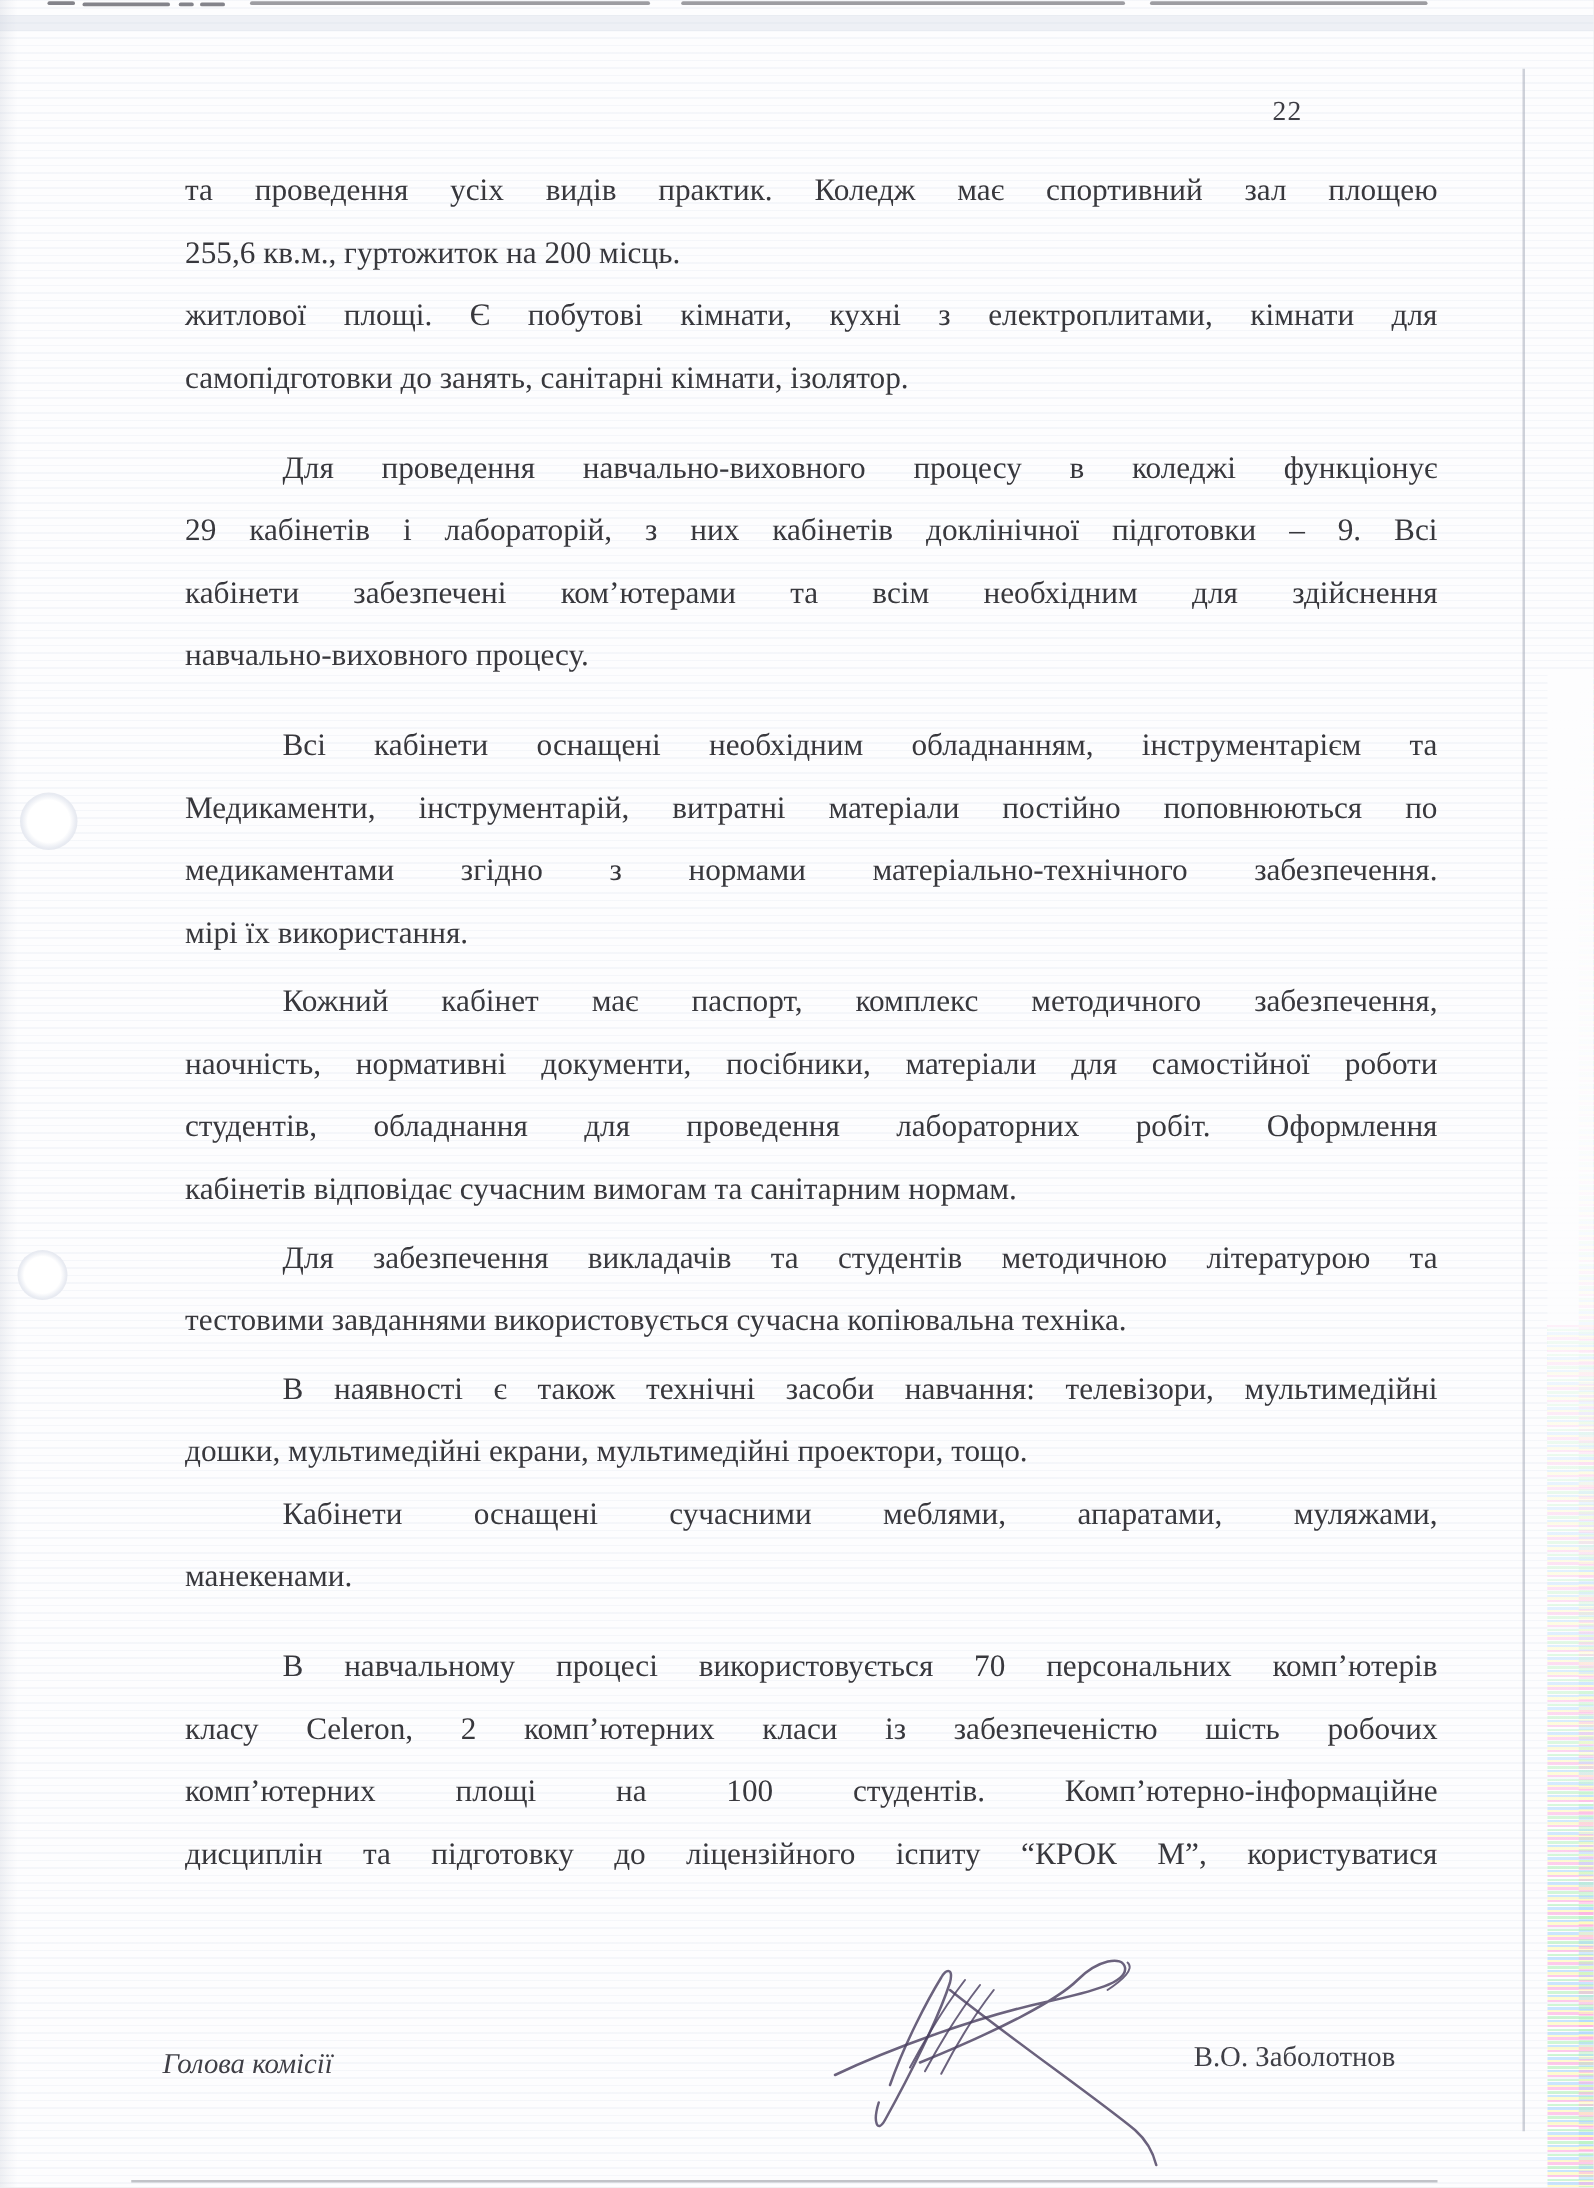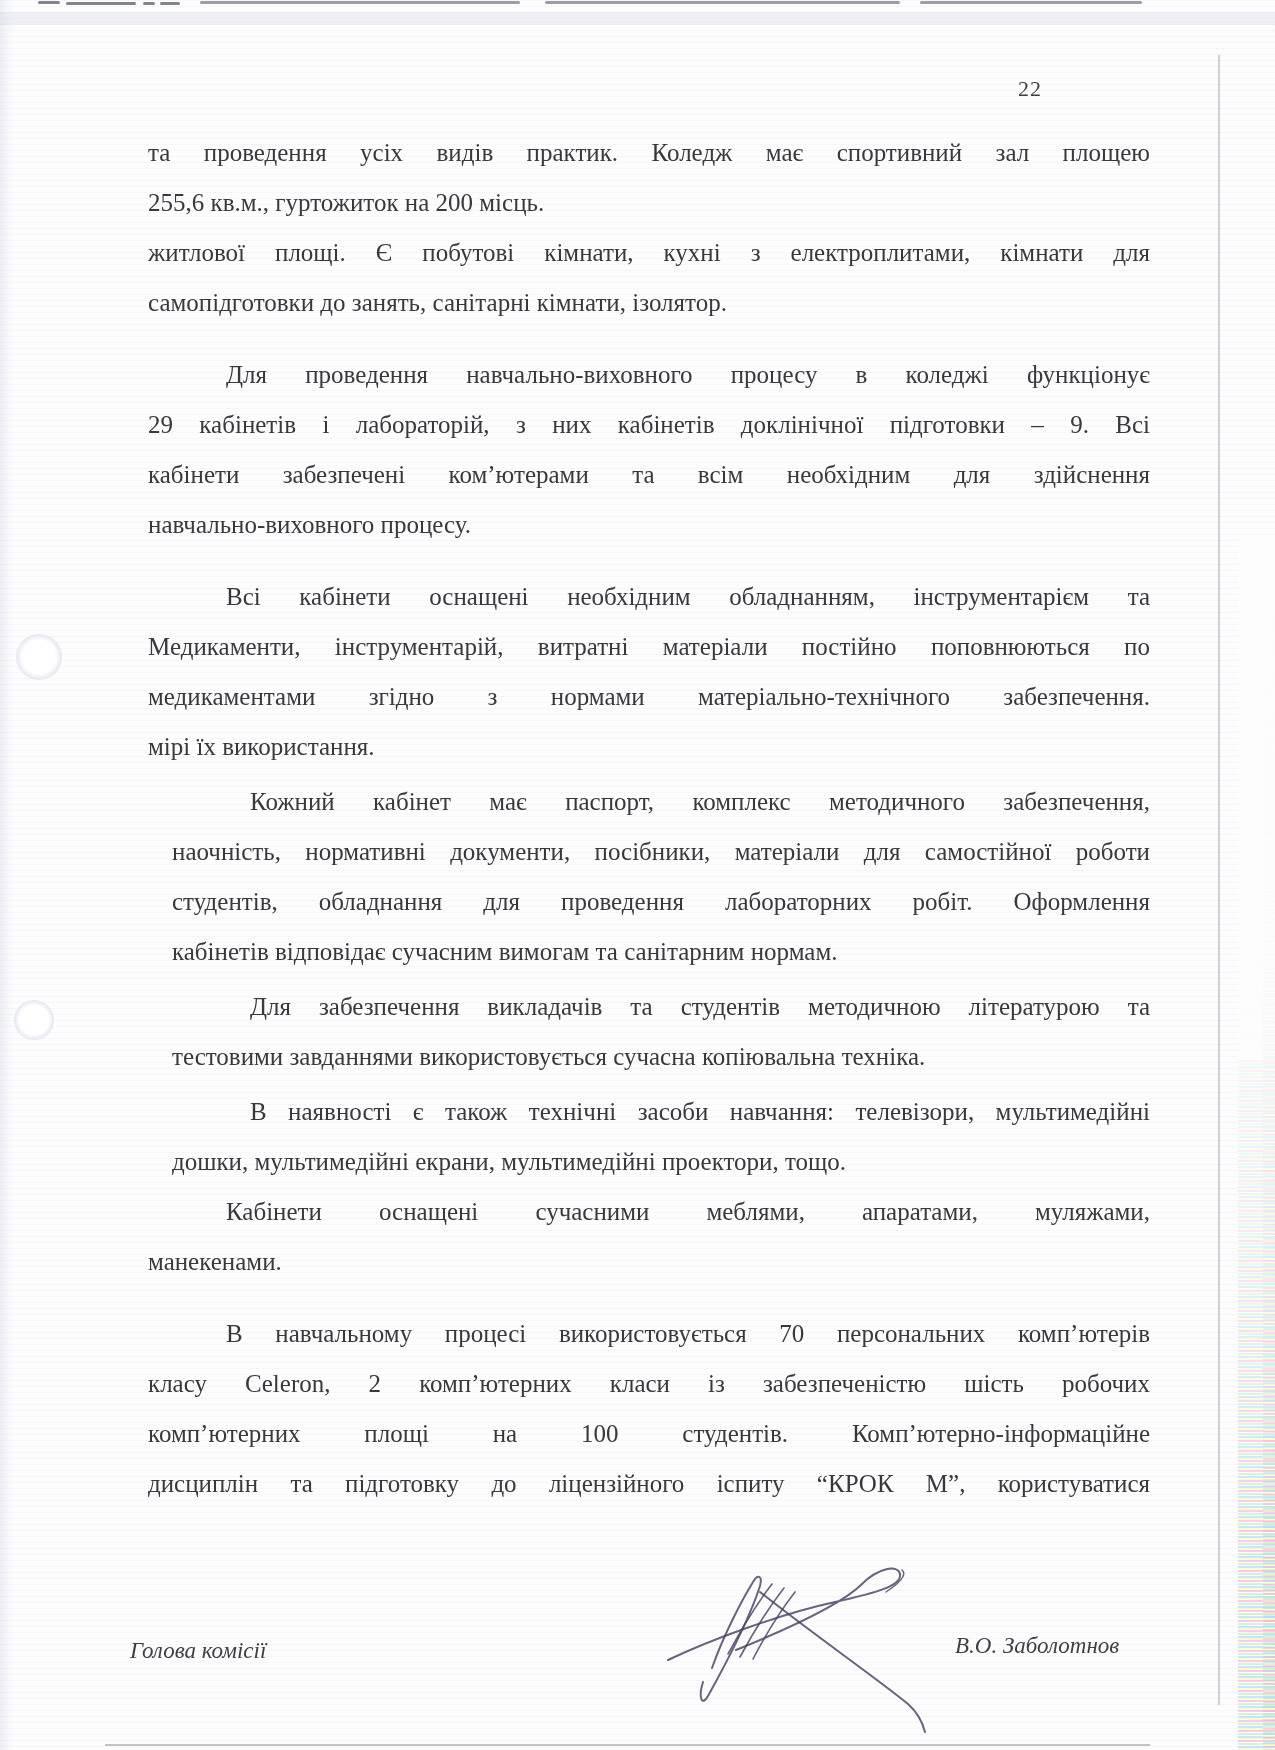--- a/index.html
+++ b/index.html
@@ -41,28 +41,28 @@
     background:radial-gradient(circle,#ffffff 52%,rgba(232,235,242,.95) 66%,
       rgba(203,208,220,.55) 78%, rgba(203,208,220,0) 84%);}
   .hole-1{left:16px;top:634px;width:46px;height:46px;}
   .hole-2{left:14px;top:1000px;width:40px;height:40px;}
   .page-num{position:absolute;left:1018px;top:76px;font-size:22px;color:#3d3d44;
     letter-spacing:1px;}
   .doc-body{position:absolute;left:148px;top:128px;width:1002px;
     font-size:25px;line-height:50px;}
   .para{text-align:justify;}
   .gap-lg{margin-top:22px;}
-  .gap-sm{margin-top:5px;margin-left:24px;}
+  .gap-sm{margin-top:5px;}
   .line{white-space:normal;}
   .j{text-align:justify;text-align-last:justify;}
   .ind{text-indent:78px;}
   .footer-left{position:absolute;left:130px;top:1638px;font-size:23px;
     font-style:italic;color:#3f3f46;}
   .footer-right{position:absolute;left:955px;top:1633px;font-size:23px;
-    font-style:italic;color:#3f3f46;}
+    color:#3f3f46;}
   .sig{position:absolute;left:650px;top:1562px;width:300px;height:185px;}
   .sig svg{width:100%;height:100%;}
 </style>
 </head>
 <body>
 
 <div class="scan-page">
 
   <div class="top-gray-band"></div>
   <div class="edge-seg" style="left:38px;top:1px;width:22px;"></div>

